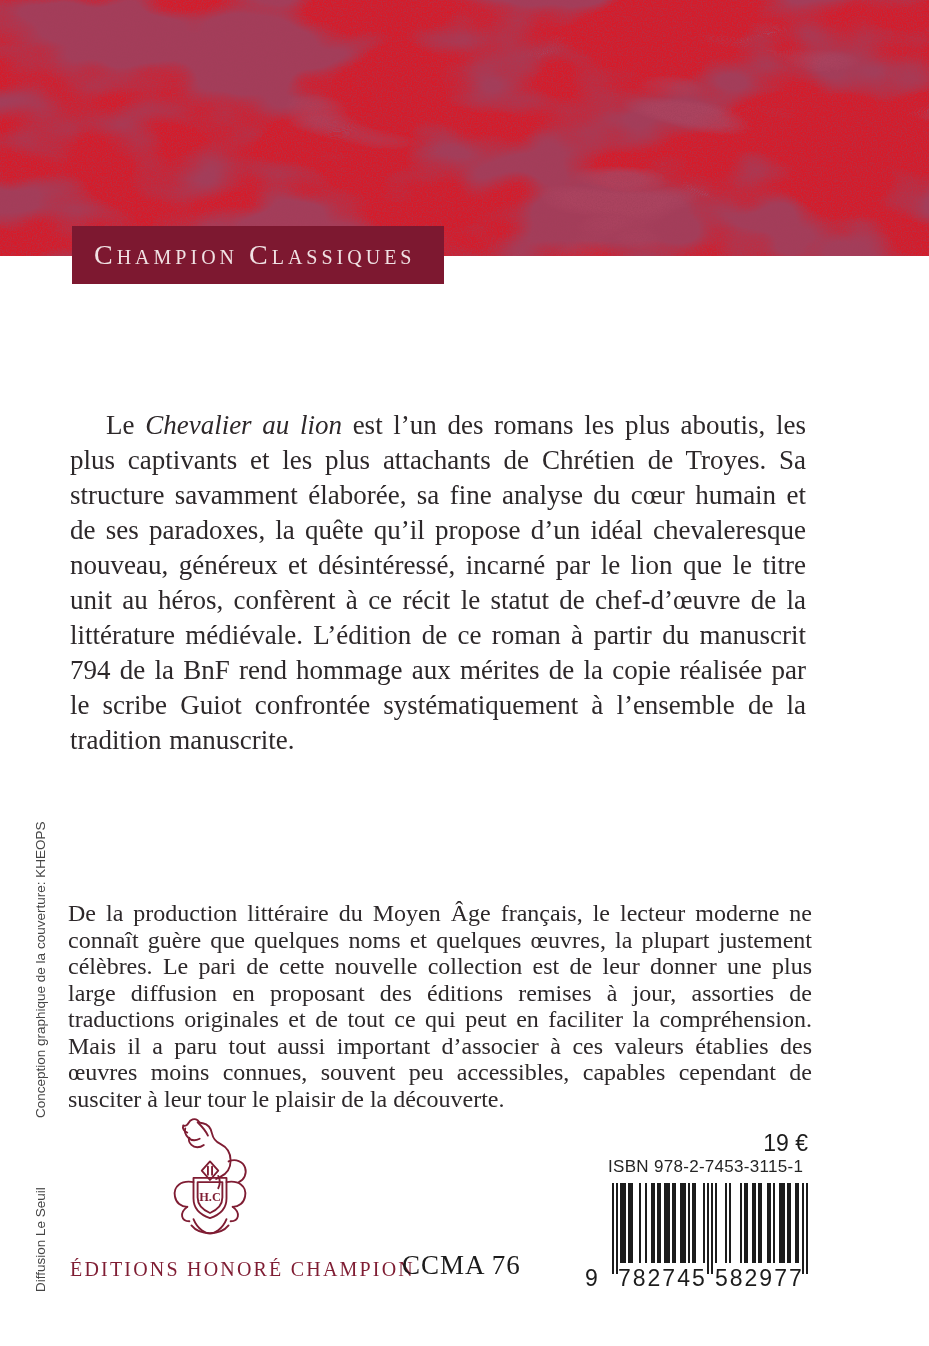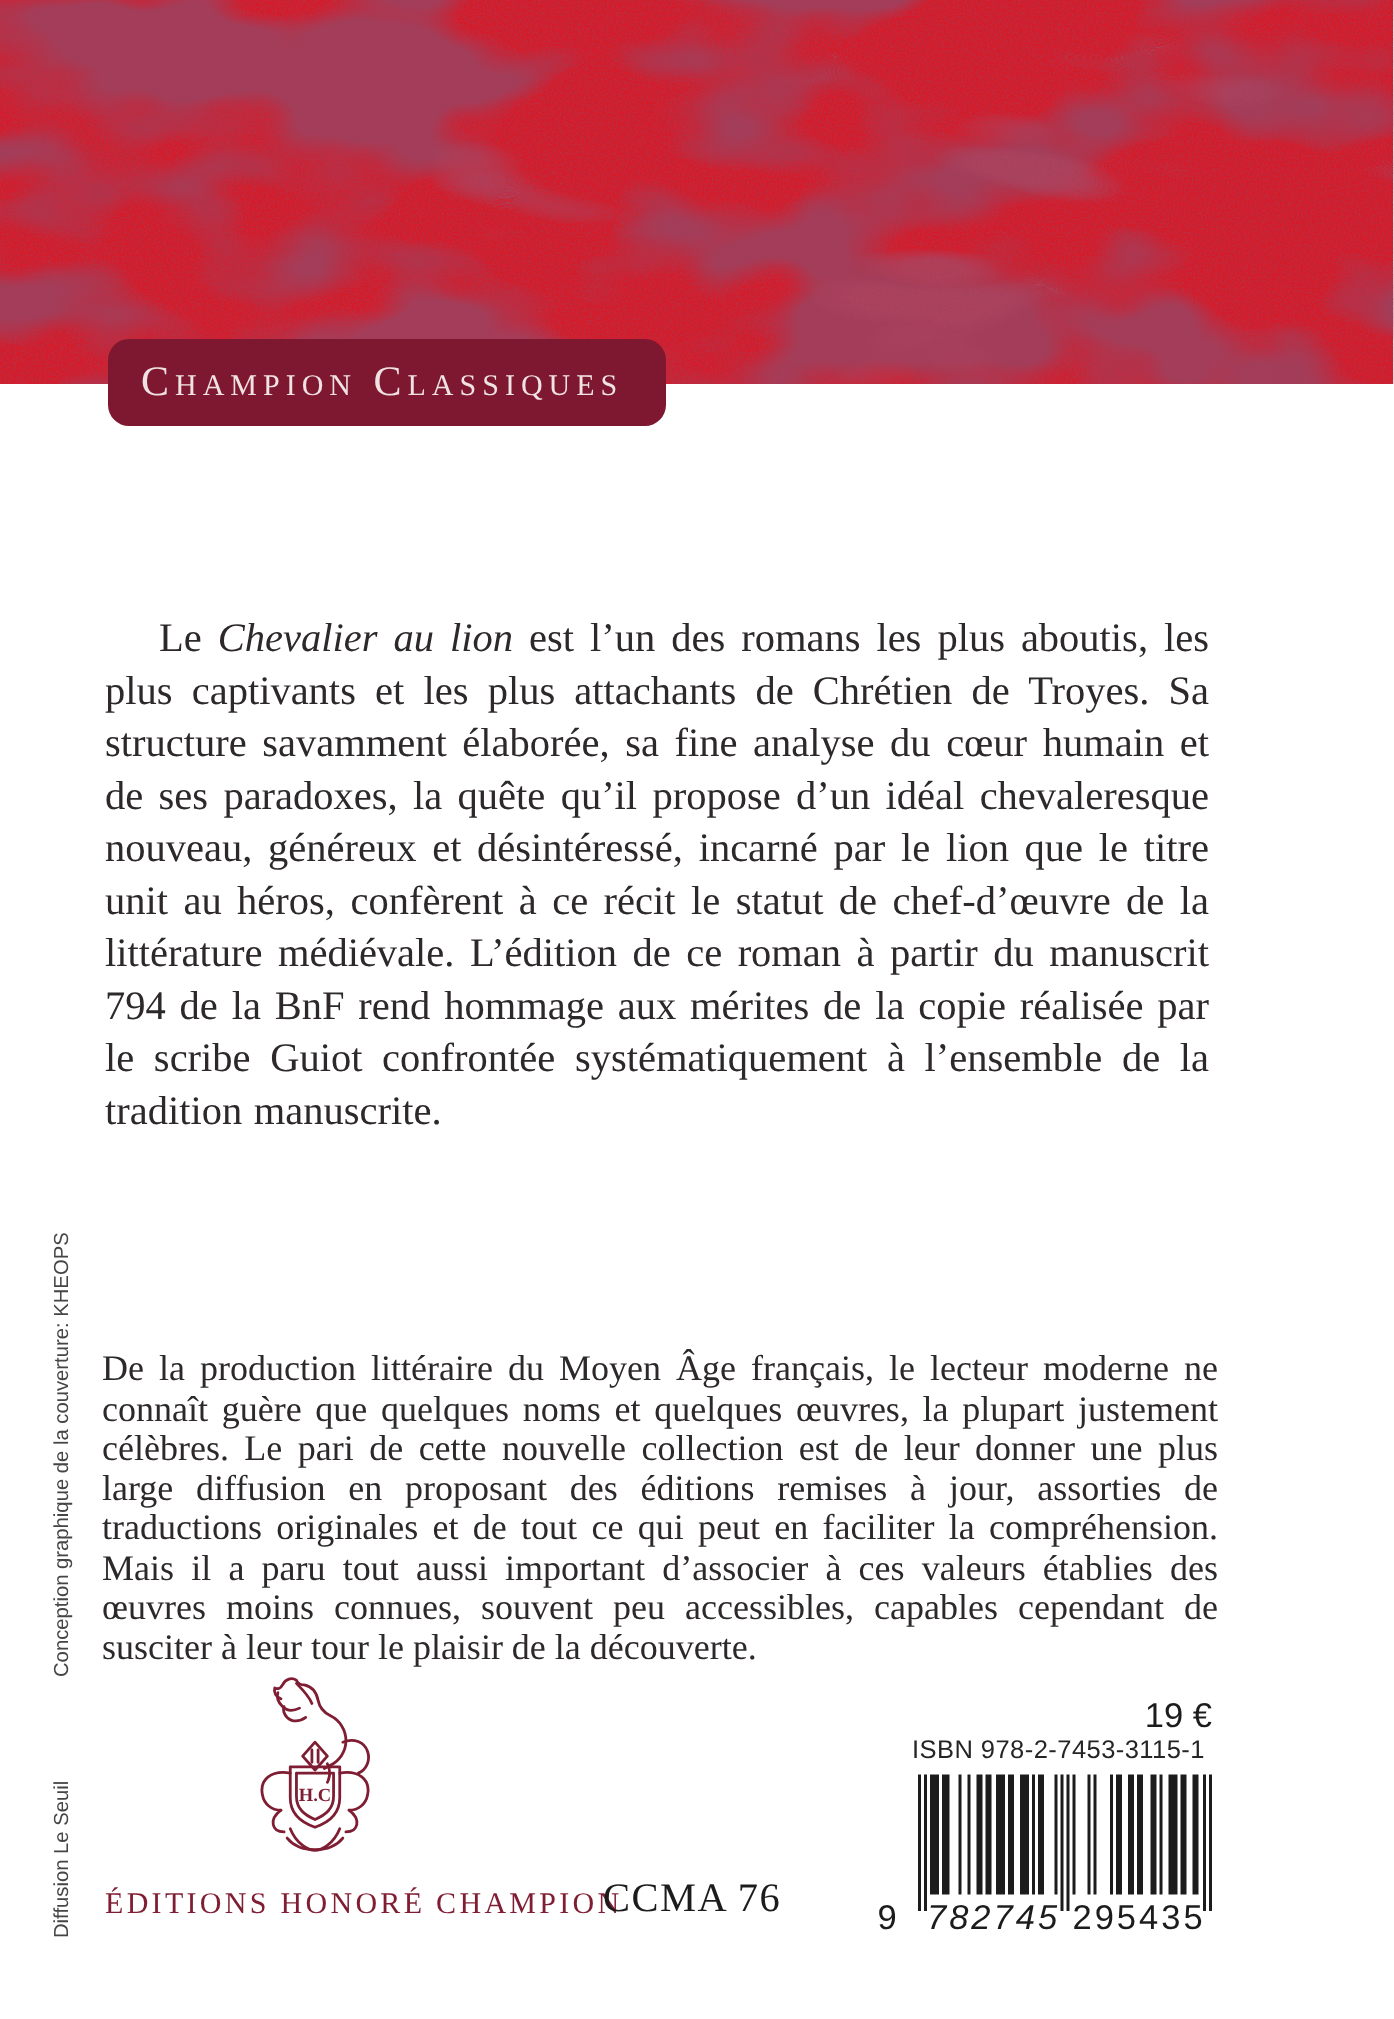--- a/index.html
+++ b/index.html
@@ -6,21 +6,21 @@
   .page{
     position:relative;width:929px;height:1346px;background:#fff;overflow:hidden;
     font-family:"Liberation Serif",serif;
   }
   
   .marble{position:absolute;left:0;top:0;display:block;}
   
   .banner{
     position:absolute;left:72px;top:226px;width:372px;height:58px;
     background:var(--banner-maroon,#7d1830);
-    display:flex;align-items:center;z-index:3;border-radius:14px;
+    display:flex;align-items:center;z-index:3;
   }
   .banner-label{
     font-family:"Liberation Serif",serif;
     font-variant:small-caps;
     font-size:28px;letter-spacing:4px;
     color:var(--banner-text,#f0e1e3);
     padding-left:22px;white-space:nowrap;
   }
   
   .synopsis{
@@ -71,21 +71,21 @@
   }
   .bc-bars{position:absolute;left:0;top:0;width:196px;height:91px;}
   .bc-bar{position:absolute;top:0;height:80px;background:var(--footer-black,#1b1b1b);}
   .bc-bar.tall{height:91px;}
   .bc-num{
     position:absolute;top:82px;
     font-family:"Liberation Sans",sans-serif;font-size:23px;letter-spacing:2px;
     color:var(--footer-black,#1b1b1b);
   }
   .bc-num.lead{left:-27px;letter-spacing:0;}
-  .bc-num.g1{left:6px;width:87px;text-align:center;font-style:italic;}
+  .bc-num.g1{left:6px;width:87px;text-align:center;}
   .bc-num.g2{left:103px;width:87px;text-align:center;}
 </style>
 </head>
 <body>
 
 <div class="page">
 
   <svg class="marble" width="929" height="256" viewBox="0 0 929 256" preserveAspectRatio="none" aria-hidden="true">
     <defs>
       <filter id="blobs1" x="0" y="0" width="100%" height="100%">
@@ -177,16 +177,16 @@
         <div class="bc-bar" style="left: 154.5px; width: 4.12px;"></div>
         <div class="bc-bar" style="left: 160.68px; width: 2.06px;"></div>
         <div class="bc-bar" style="left: 166.86px; width: 6.18px;"></div>
         <div class="bc-bar" style="left: 175.1px; width: 4.12px;"></div>
         <div class="bc-bar" style="left: 183.34px; width: 4.12px;"></div>
         <div class="bc-bar tall" style="left: 189.52px; width: 2.06px;"></div>
         <div class="bc-bar tall" style="left: 193.64px; width: 2.06px;"></div>
       </div>
     <span class="bc-num lead">9</span>
     <span class="bc-num g1">782745</span>
-    <span class="bc-num g2">295435</span>
+    <span class="bc-num g2">582977</span>
   </div>
 
 </div>
 
 </body></html>

